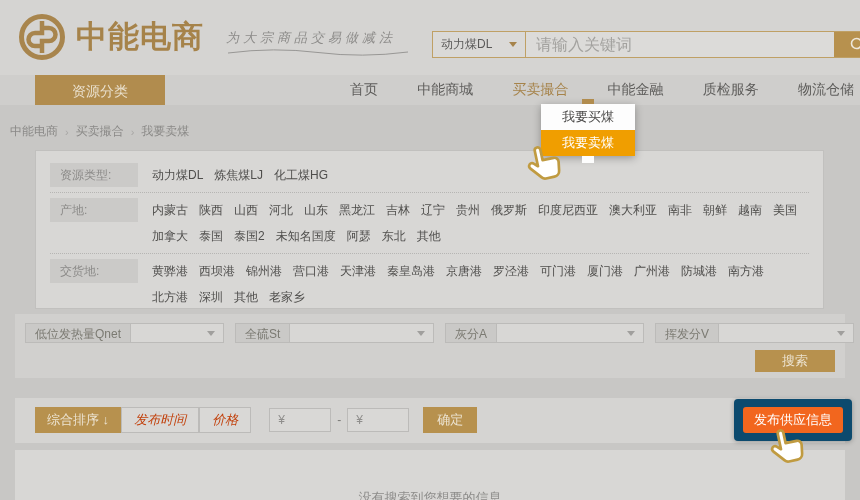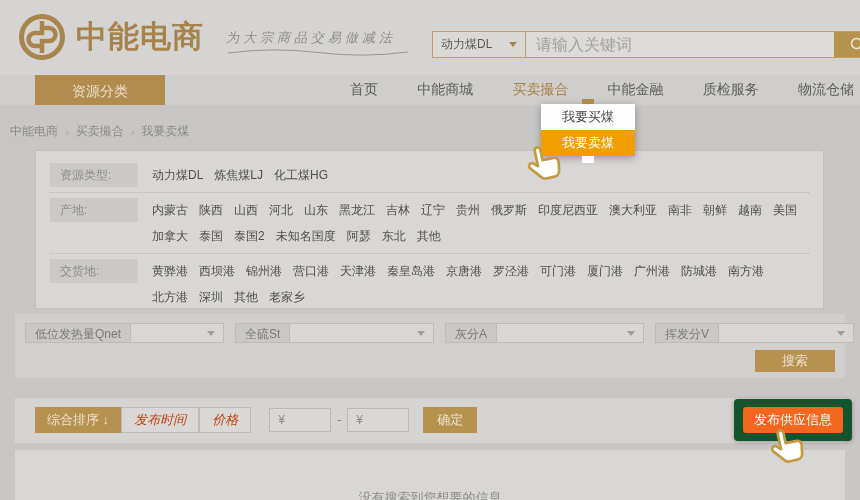--- a/index.html
+++ b/index.html
@@ -66,21 +66,21 @@
   .sort-btn{height:26px;line-height:26px;padding:0 12px;font-size:13px;cursor:pointer;border:none;}
   .sort-active{background:#b7914e;color:#ece3d1;}
   .sort-plain{background:#d9d8d6;border:1px solid #bcbbb9;color:#c2410c;line-height:24px;box-sizing:border-box;font-style:italic;}
   .price-inp{width:62px;height:24px;border:1px solid #bcbbb9;background:#d9d8d6;padding:0 8px;font-size:12px;
              color:#8f8e8c;box-sizing:border-box;outline:none;font-family:"Liberation Sans",sans-serif;}
   .price-inp::placeholder{color:#8f8e8c;}
   .price-inp.first{margin-left:18px;}
   .dash{margin:0 6px;color:#7a7976;font-size:12px;}
   .ok-btn{margin-left:14px;height:26px;padding:0 14px;background:#b7914e;border:none;color:#ece3d1;font-size:13px;cursor:pointer;}
 
-  .publish-spot{position:absolute;left:734px;top:399px;width:118px;height:42px;background:#14532d;
+  .publish-spot{position:absolute;left:734px;top:399px;width:118px;height:42px;background:#0c4a6e;
                 border-radius:4px;box-shadow:0 1px 5px rgba(0,0,0,.28);z-index:4;}
   .publish-btn{position:absolute;left:9px;top:8px;width:100px;height:26px;background:#f2661e;border:none;
                border-radius:3px;color:#fff;font-size:13px;cursor:pointer;}
 
   
   .bottom{position:absolute;left:15px;top:450px;width:830px;height:50px;background:#d8d7d5;}
   .empty-msg{text-align:center;padding-top:39px;font-size:13px;color:#8d8c8a;}
 
   
   .dropdown{position:absolute;left:503px;top:104px;width:94px;background:#fdfdfd;

